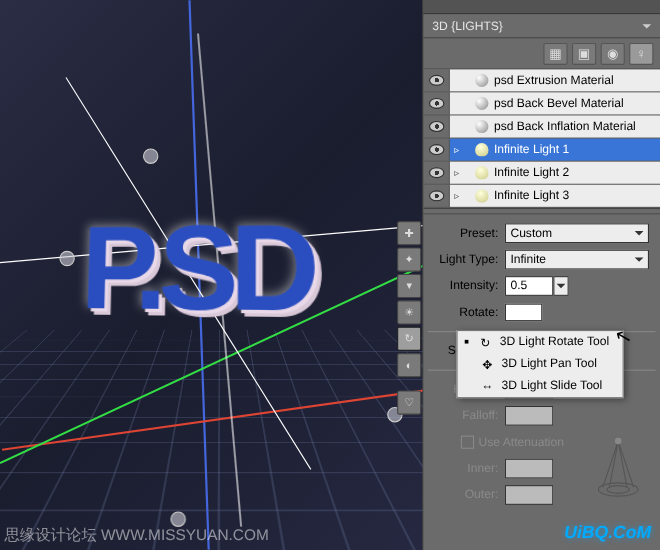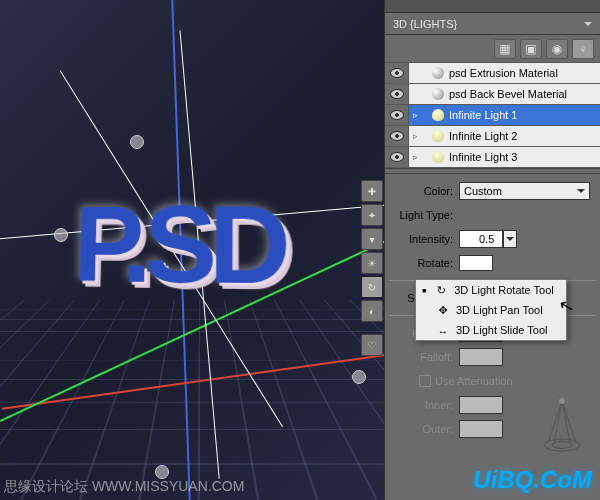--- a/index.html
+++ b/index.html
@@ -34,39 +34,39 @@
 .lico{width:12px;height:12px;margin-right:5px;display:inline-block}
 .lico.sphere{border-radius:50%;background:radial-gradient(circle at 30% 30%,#fff,#888)}
 .lico.bulb{border-radius:50% 50% 40% 40%;background:radial-gradient(circle at 40% 30%,#ffd,#cc8)}
 .scroll-gap{height:6px;background:#6b6b6b;border-top:1px solid #444;border-bottom:1px solid #444}
 .props{flex:1;background:#6b6b6b;padding:6px 4px;position:relative;color:#000}
 .prow{display:flex;align-items:center;height:22px;margin-bottom:2px}
 .plabel{width:70px;text-align:right;padding-right:6px;color:#000}
 .plabel.dim{color:#8a8a8a}
 .pselect{flex:1;height:18px;background:#ededed;border:1px solid #333;padding:0 4px;display:flex;align-items:center;justify-content:space-between;margin-right:6px}
 .pselect .tri{border:4px solid transparent;border-top-color:#333;margin-top:4px}
-.pinput{width:44px;height:18px;background:#fff;border:1px solid #333;padding:0 19px;display:flex;align-items:center}
+.pinput{width:44px;height:18px;background:#fff;border:1px solid #333;padding:0 4px;display:flex;align-items:center}
 .pslide{width:14px;height:18px;background:#ededed;border:1px solid #333;display:flex;align-items:center;justify-content:center}
 .pslide .tri{border:4px solid transparent;border-top-color:#333;margin-top:3px}
 .swatch{width:34px;height:16px;background:#fff;border:1px solid #333}
 .tool-col{position:absolute;left:-24px;top:6px;width:22px;display:flex;flex-direction:column;gap:2px}
 .tbtn{width:22px;height:22px;background:#7a7a7a;border:1px solid #444;border-radius:2px;display:flex;align-items:center;justify-content:center;color:#ddd;font-size:10px}
 .tbtn.active{background:#9e9e9e;border-color:#222}
 .flyout{position:absolute;left:30px;top:105px;width:152px;background:#ededed;border:1px solid #777;box-shadow:2px 2px 6px rgba(0,0,0,.4);z-index:10}
 .fly-item{height:20px;display:flex;align-items:center;padding:0 6px;color:#000;gap:6px}
 .fly-item.sel::before{content:"■";font-size:7px;margin-right:2px}
 .fly-item:not(.sel){padding-left:20px}
 .fly-ico{width:14px;height:14px;display:flex;align-items:center;justify-content:center;font-size:11px}
 .divider{height:1px;background:#888;margin:6px 0}
 .cursor{position:absolute;right:26px;top:295px;font-size:18px;color:#000;z-index:20;transform:rotate(-15deg)}
 .cone-diagram{position:absolute;right:18px;bottom:48px;width:40px;height:55px}
 .cone-diagram svg{width:100%;height:100%}
 .chk{width:12px;height:12px;border:1px solid #888;margin-right:4px}
 .watermark-l{position:absolute;left:4px;bottom:4px;color:rgba(255,255,255,.5);font-size:14px}
-.watermark-r{position:absolute;right:8px;bottom:6px;color:#0af;font-size:24px;font-weight:bold;font-style:italic;text-shadow:0 0 6px rgba(0,170,255,.6)}
+.watermark-r{position:absolute;right:8px;bottom:6px;color:#0af;font-size:16px;font-weight:bold;font-style:italic;text-shadow:0 0 6px rgba(0,170,255,.6)}
 </style>
 </head>
 <body>
 
 <div class="viewport">
   <div class="grid-floor"></div>
   <div class="axis-b"></div>
   <div class="axis-r"></div>
   <div class="axis-g"></div>
   <div class="lightline ll1"></div>
@@ -106,20 +106,30 @@
       <div class="layer-row">
         <div class="eye-col">
           <span class="eye"></span>
         </div>
         <div class="layer-label">
           <span class="chev"></span>
           <span class="lico sphere"></span>
           <span>psd Back Bevel Material</span>
         </div>
       </div>
+      <div class="layer-row">
+        <div class="eye-col">
+          <span class="eye"></span>
+        </div>
+        <div class="layer-label">
+          <span class="chev"></span>
+          <span class="lico sphere"></span>
+          <span>psd Back Inflation Material</span>
+        </div>
+      </div>
       <div class="layer-row sel">
         <div class="eye-col">
           <span class="eye"></span>
         </div>
         <div class="layer-label">
           <span class="chev">▹</span>
           <span class="lico bulb"></span>
           <span>Infinite Light 1</span>
         </div>
       </div>
@@ -152,28 +162,32 @@
       <div class="tbtn">✦</div>
       <div class="tbtn">▾</div>
       <div class="tbtn">☀</div>
       <div class="tbtn active">↻</div>
       <div class="tbtn">◐</div>
       <div style="height:8px"></div>
       <div class="tbtn">♡</div>
     </div>
 
     <div class="prow">
-      <span class="plabel">Color:</span>
+      <span class="plabel">Preset:</span>
       <div class="pselect">
           <span>Custom</span>
           <span class="tri"></span>
         </div>
     </div>
     <div class="prow">
       <span class="plabel">Light Type:</span>
+      <div class="pselect">
+          <span>Infinite</span>
+          <span class="tri"></span>
+        </div>
     </div>
     <div class="prow">
       <span class="plabel">Intensity:</span>
       <div class="pinput">
           <span>0.5</span>
         </div>
       <div class="pslide">
           <span class="tri"></span>
         </div>
     </div>

